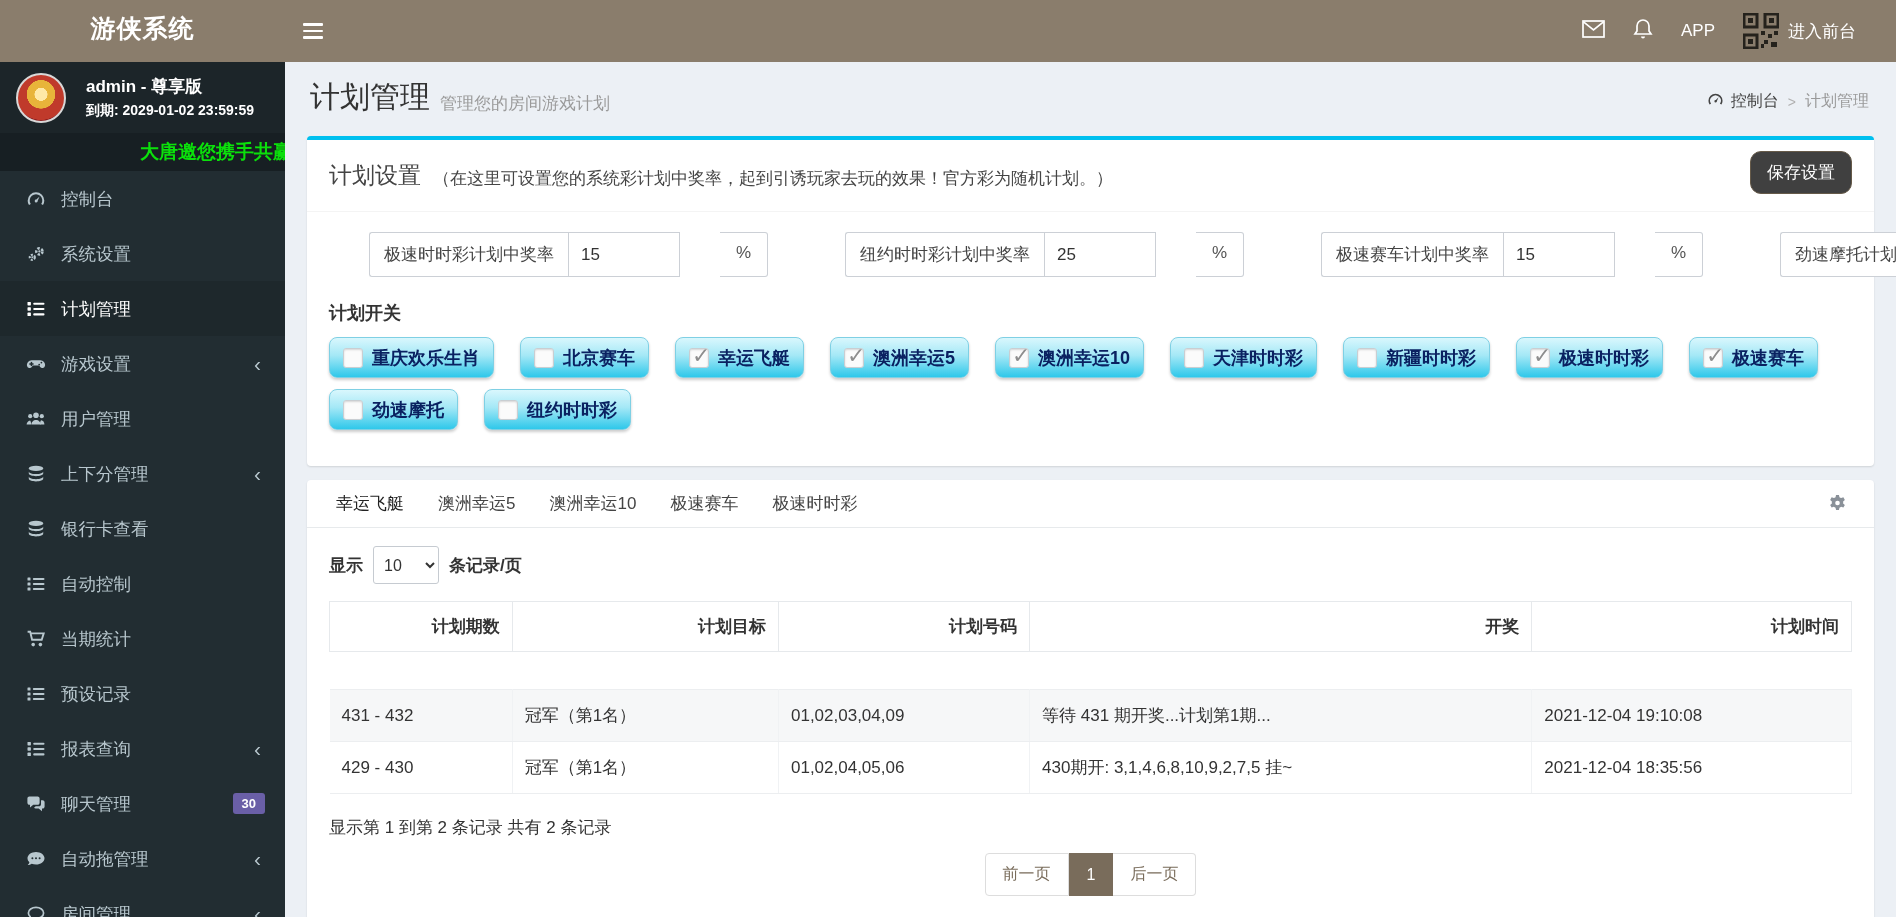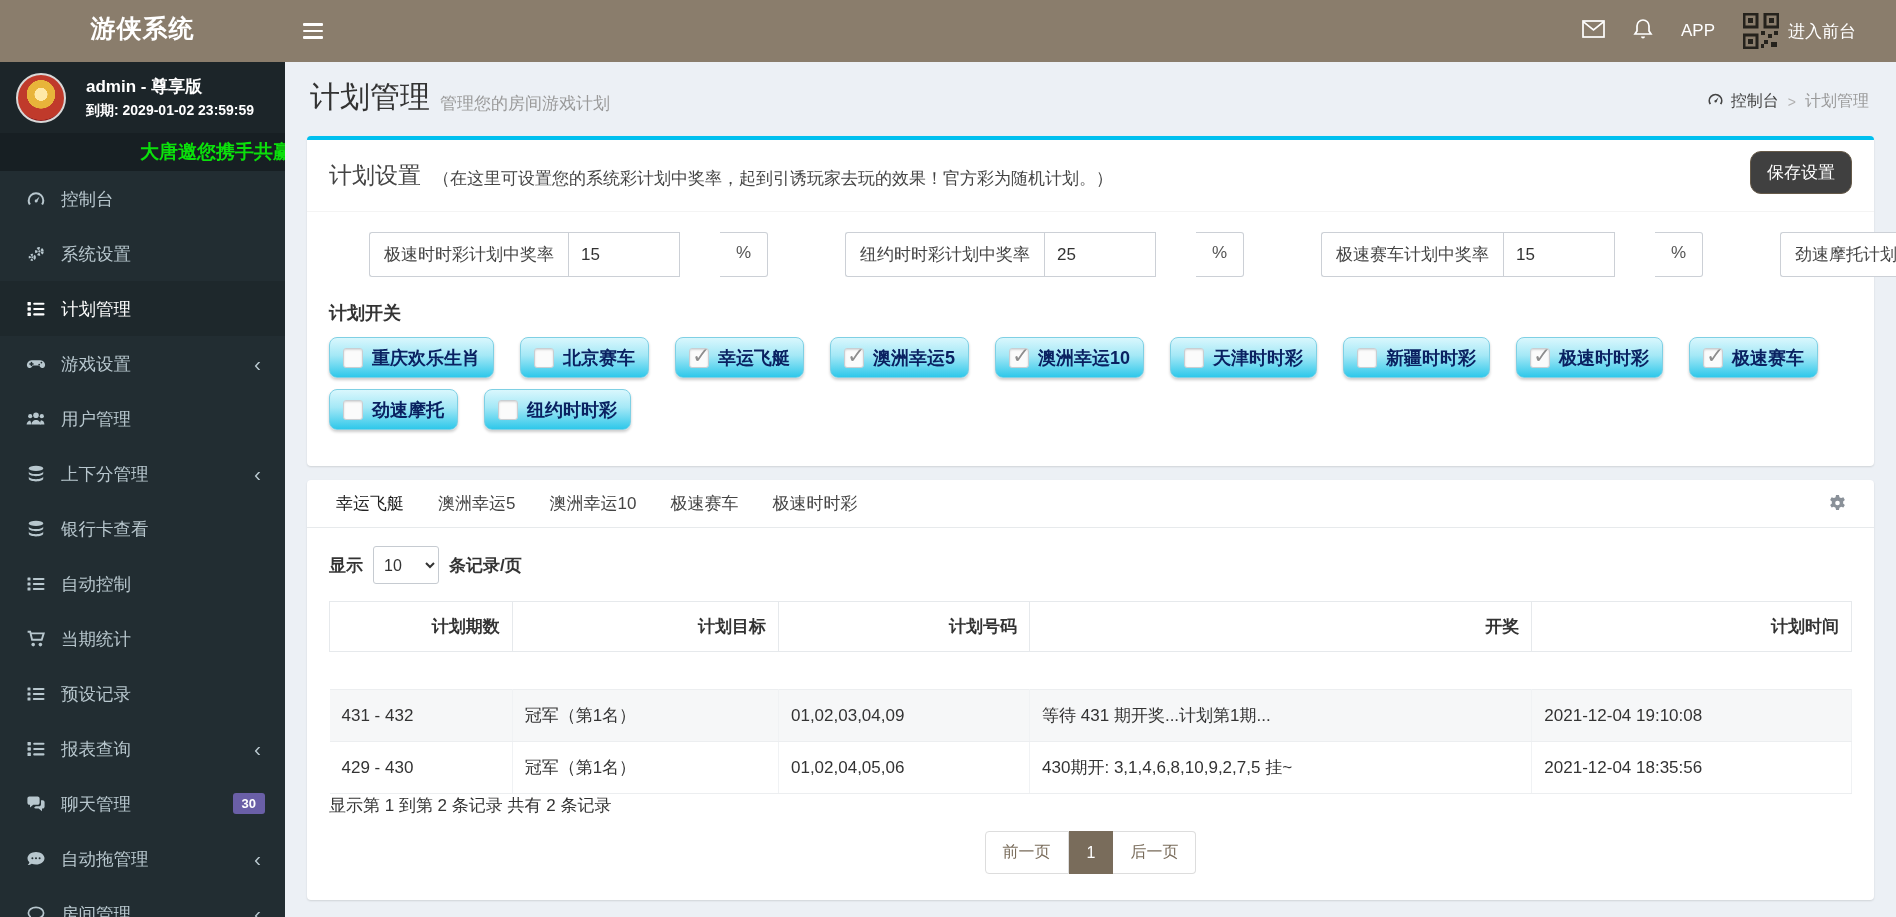--- a/index.html
+++ b/index.html
@@ -98,21 +98,21 @@
   table.plan { width:100%; border-collapse:collapse; margin-top:17px; font-size:17px; color:#333; }
   table.plan th { text-align:right; font-weight:bold; padding:13px 12px;
     border:1px solid #e6e9ec; border-left:none; }
   table.plan th:first-child { border-left:1px solid #e6e9ec; }
   table.plan td { padding:14px 12px; border-right:1px solid #f0f2f4; }
   table.plan tr.spacer td { height:38px; padding:0; border:none; }
   table.plan tr.data-row:nth-child(2) { background:#f6f7f8; }
   table.plan tr.data-row td { border-top:1px solid #eceef0; border-bottom:1px solid #eceef0; }
   .col0{width:12%;} .col1{width:17.5%;} .col2{width:16.5%;} .col3{width:33%;} .col4{width:21%;}
 
-  .table-info { font-size:17px; color:#333; }
+  .table-info { margin-top:22px; font-size:17px; color:#333; }
   .pagination { display:flex; justify-content:center; margin-top:14px; }
   .page-btn { border:1px solid #ddd; background:#fff; color:#796c5b; font-size:16px;
     padding:10px 17px; cursor:pointer; font-family:inherit; }
   .page-btn.prev { border-radius:4px 0 0 4px; }
   .page-btn.next { border-radius:0 4px 4px 0; border-left:none; }
   .page-btn.current { background:#796c5b; border-color:#796c5b; color:#fff; }
 </style>
 </head>
 <body>
 

